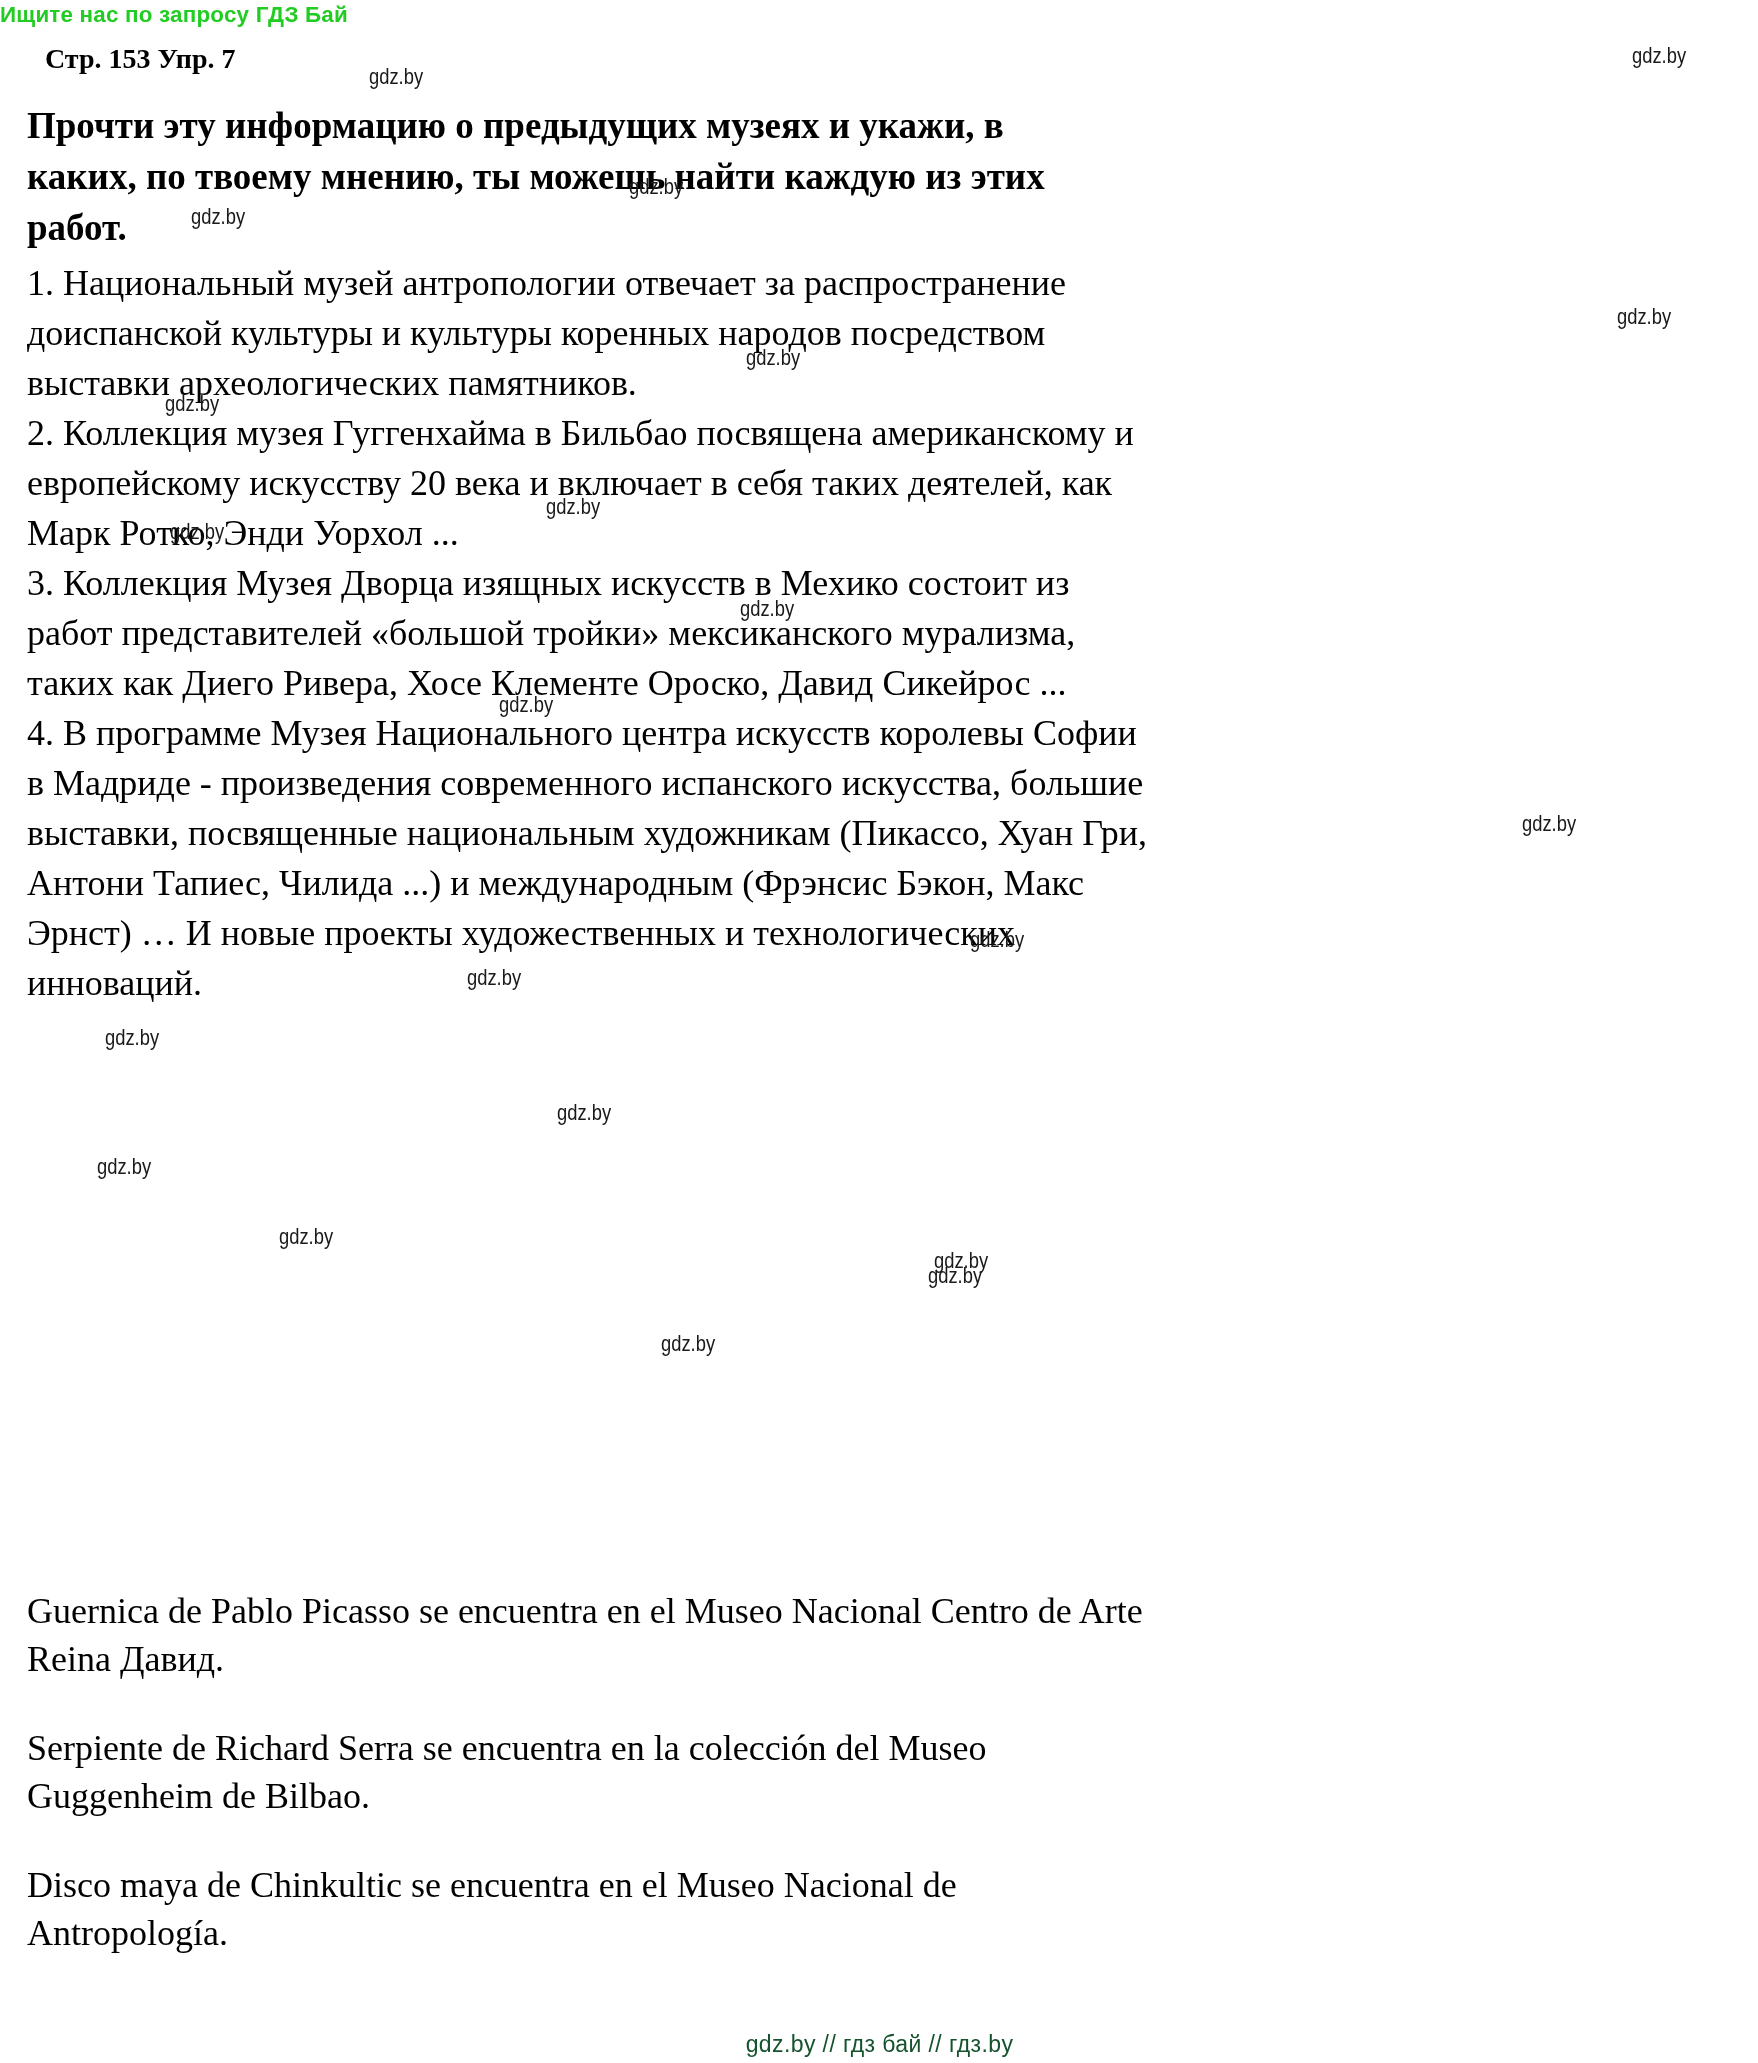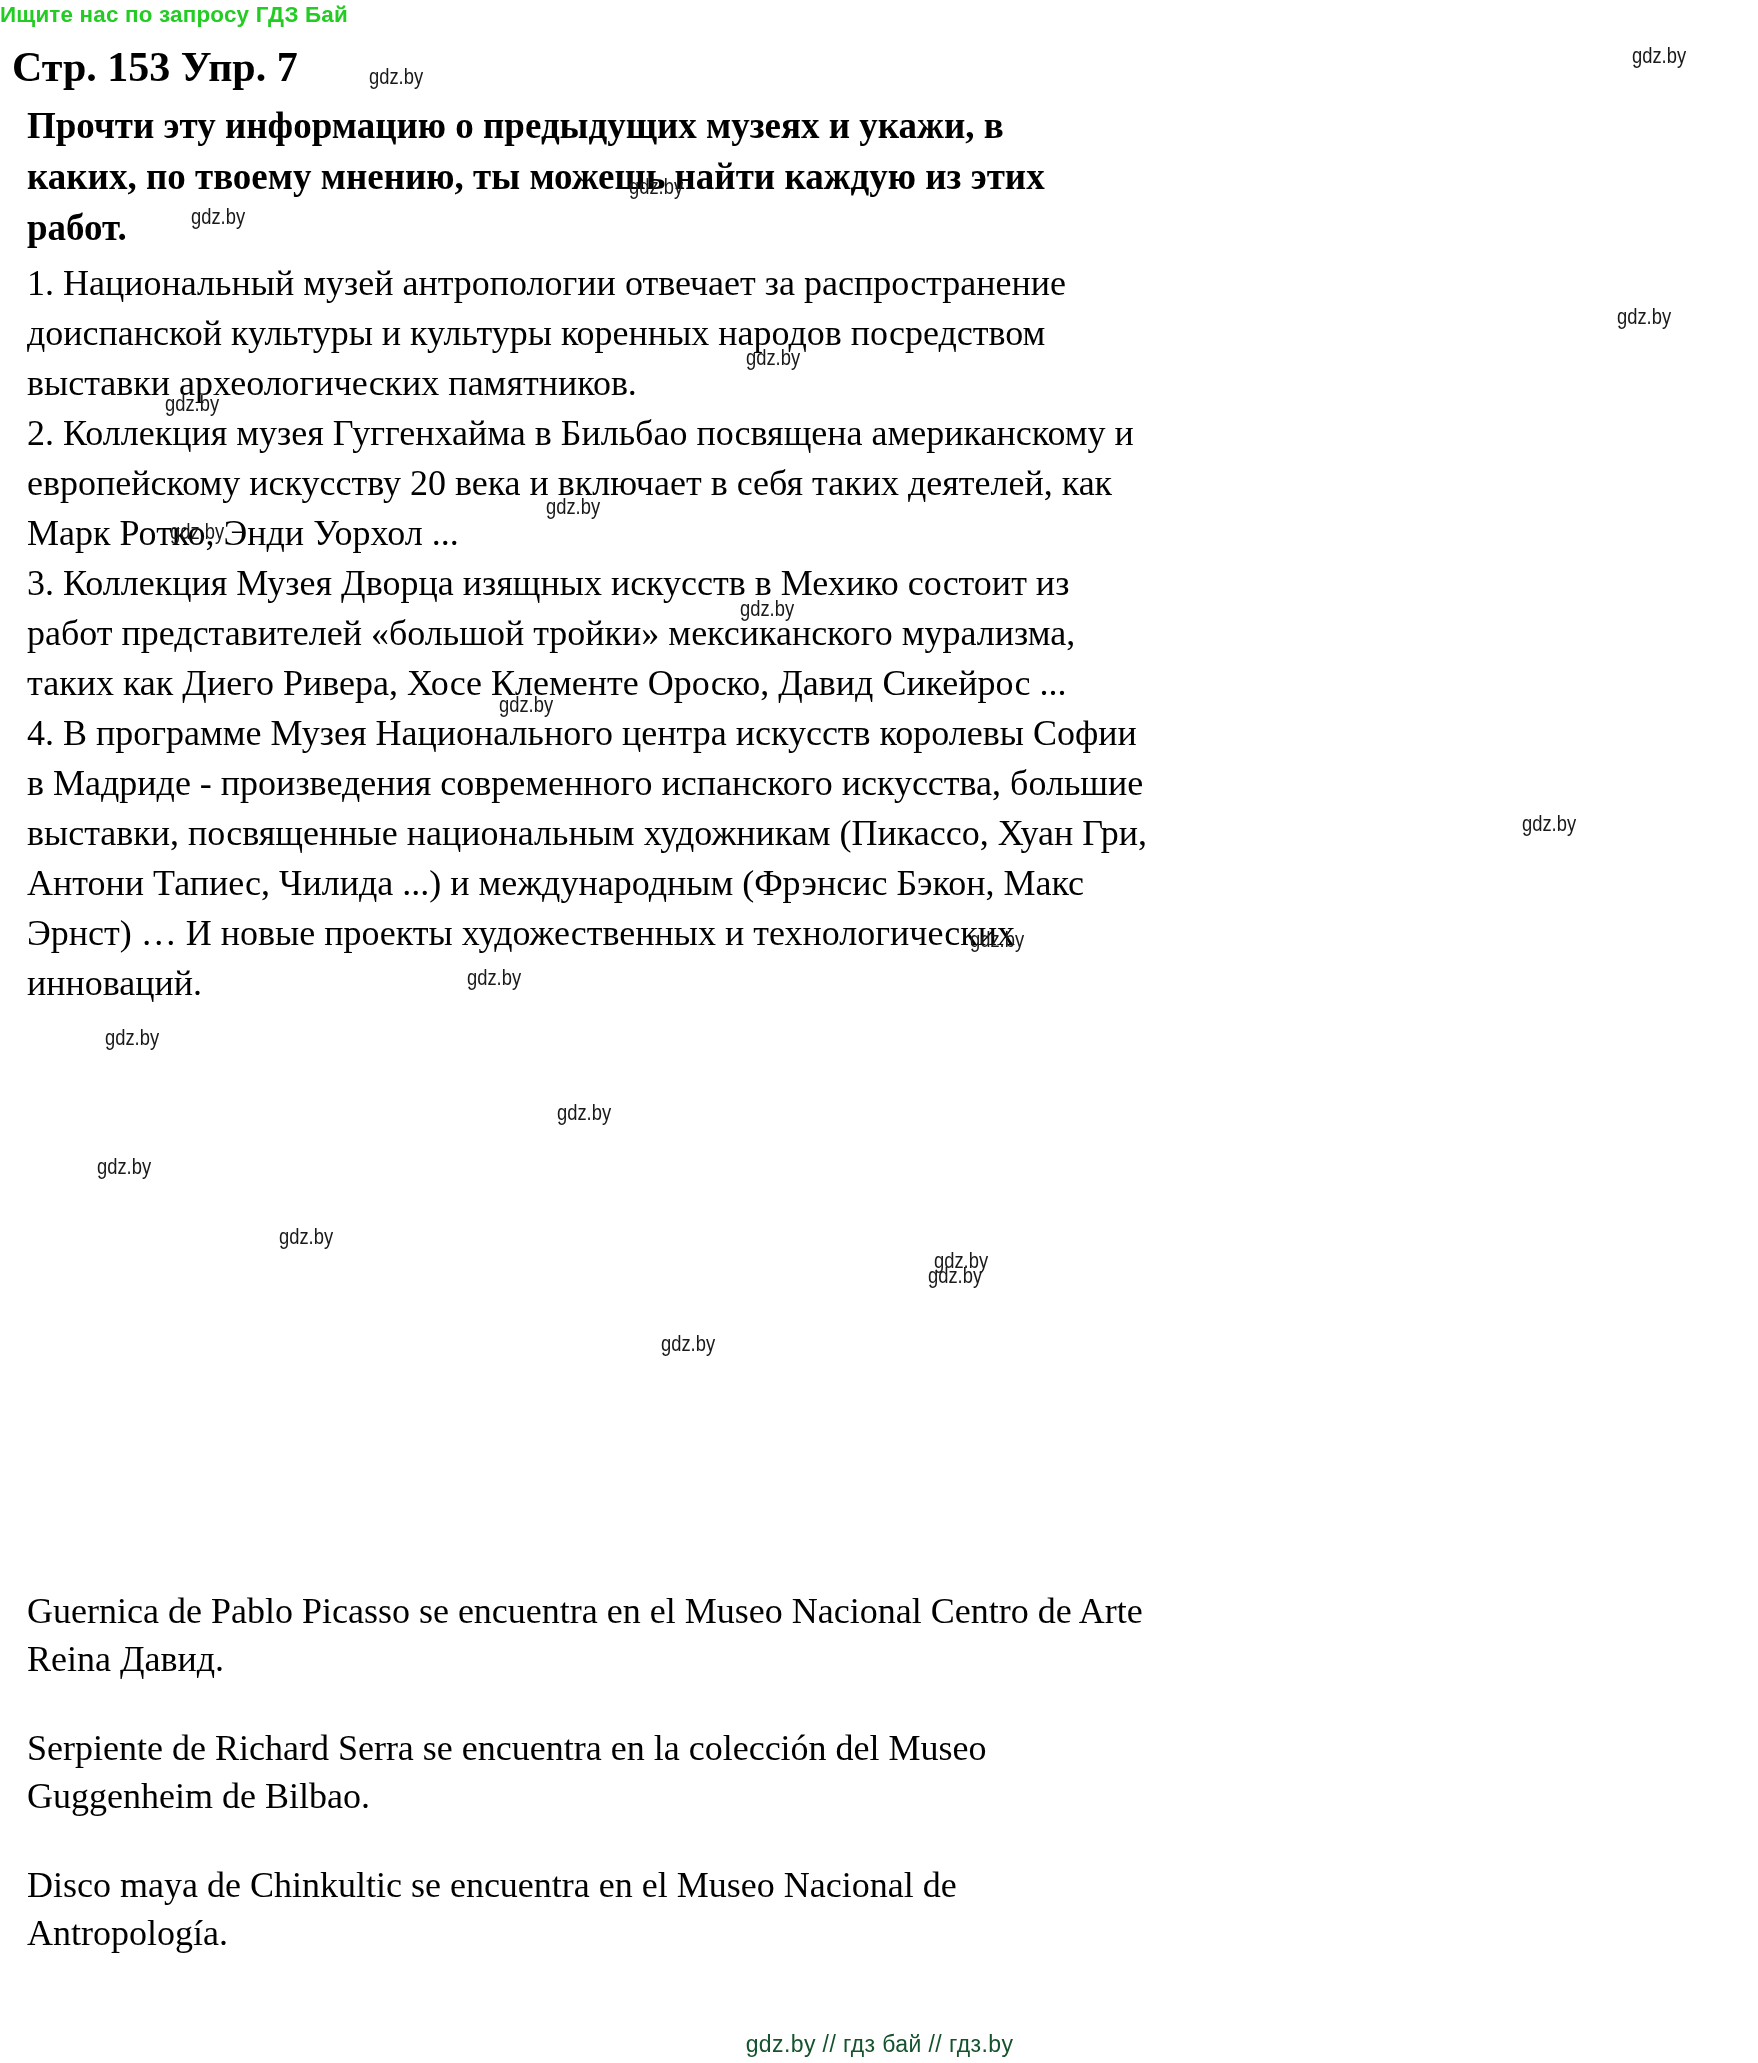--- a/index.html
+++ b/index.html
@@ -28,23 +28,23 @@
     font-weight: bold;
     font-size: 22.4px;
     letter-spacing: 0.2px;
     color: #22cc22;
     white-space: nowrap;
   }
 
   
   .page-heading {
     position: absolute;
-    left: 12px;
+    left: 45px;
     top: 43px;
-    font-size: 42px;
+    font-size: 28px;
     font-weight: bold;
     line-height: 1.15;
     white-space: nowrap;
   }
 
   .task-prompt {
     position: absolute;
     left: 27px;
     top: 100px;
     width: 1093px;

